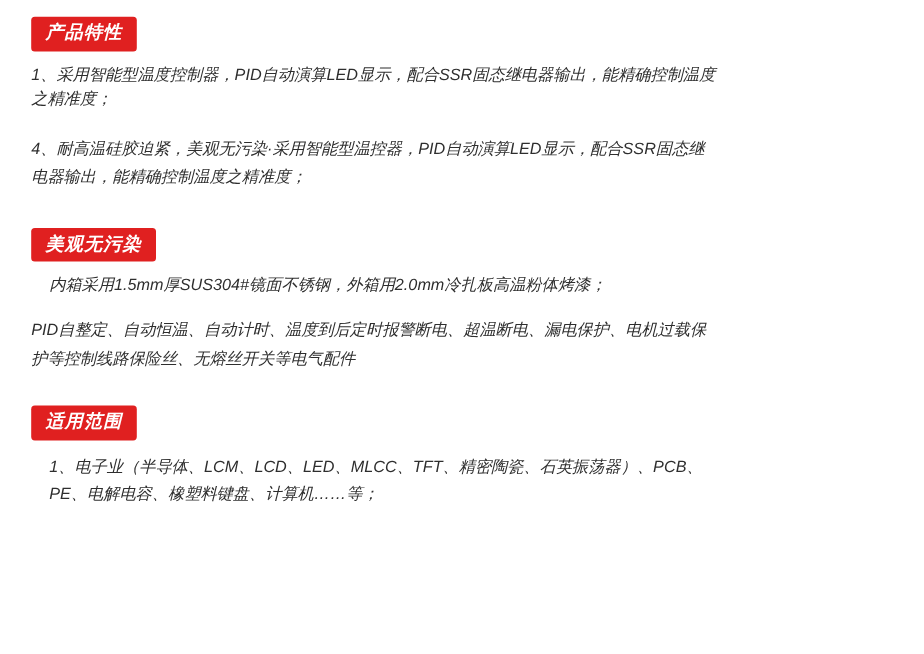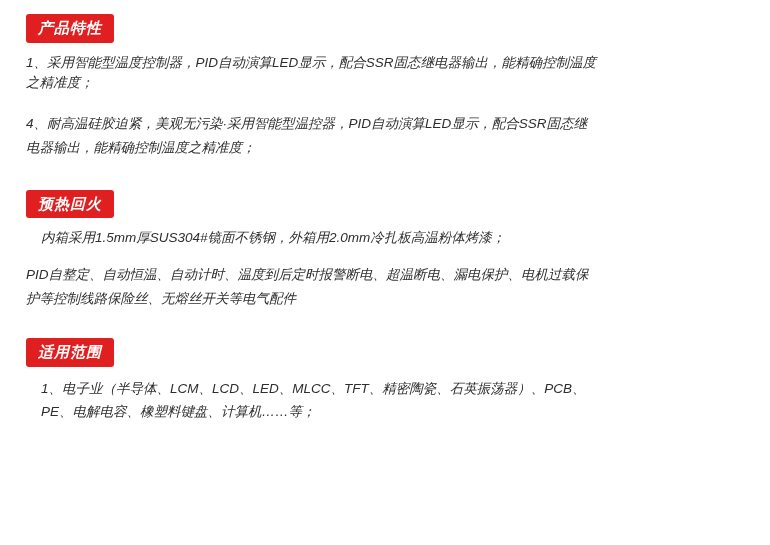--- a/index.html
+++ b/index.html
@@ -70,21 +70,21 @@
       <span class="section-heading">产品特性</span>
     </div>
     <p class="para list-item">1、采用智能型温度控制器，PID自动演算LED显示，配合SSR固态继电器输出，能精确控制温度之精准度；</p>
     <p class="para list-item multiline">4、耐高温硅胶迫紧，美观无污染·采用智能型温控器，PID自动演算LED显示，配合SSR固态继电器输出，能精确控制温度之精准度；</p>
   </div>
 
   <div class="spacer-md"></div>
 
   <div class="section">
     <div class="heading-wrap">
-      <span class="section-heading">预热回火</span>
+      <span class="section-heading">美观无污染</span>
     </div>
     <p class="para small-gap">内箱采用1.5mm厚SUS304#镜面不锈钢，外箱用2.0mm冷扎板高温粉体烤漆；</p>
     <p class="para multiline">PID自整定、自动恒温、自动计时、温度到后定时报警断电、超温断电、漏电保护、电机过载保护等控制线路保险丝、无熔丝开关等电气配件</p>
   </div>
 
   <div class="spacer-md"></div>
 
   <div class="section">
     <div class="heading-wrap">
       <span class="section-heading">适用范围</span>

